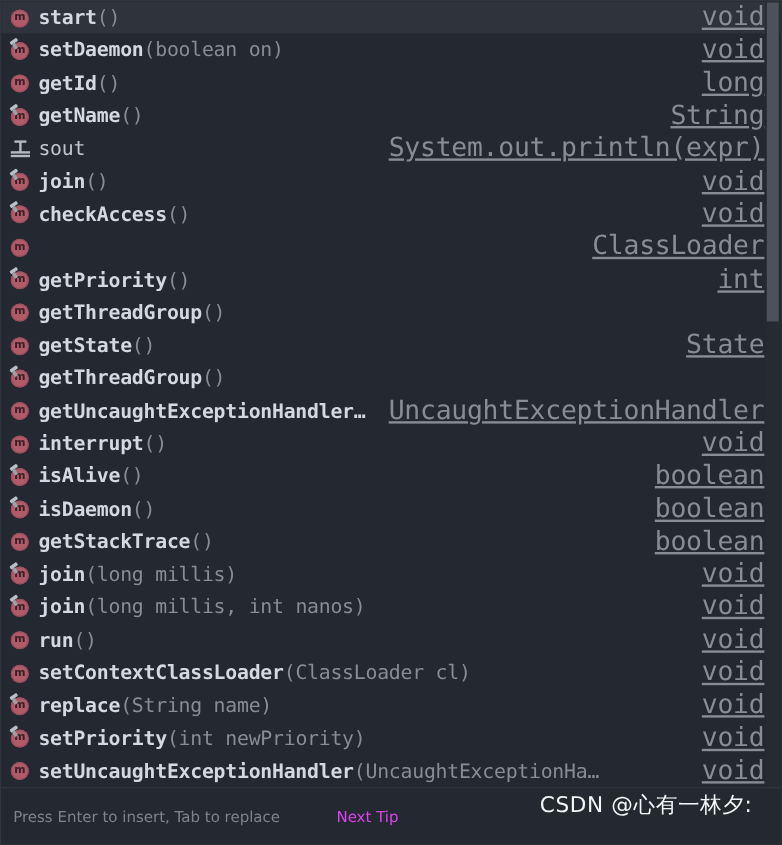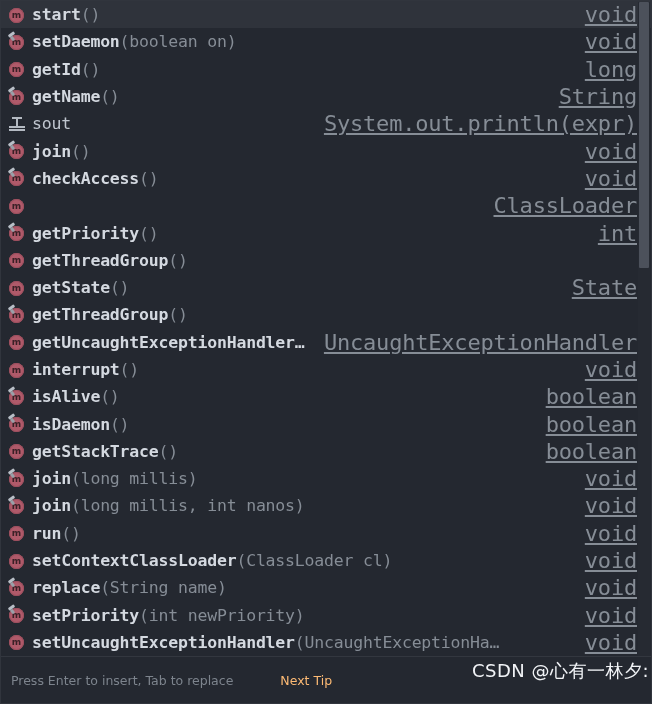--- a/index.html
+++ b/index.html
@@ -205,30 +205,30 @@
     gap: 38px;
   }
   #hint {
     font-family: "DejaVu Sans", sans-serif;
     font-size: 12.5px;
     color: #7d848d;
   }
   #nexttip {
     font-family: "DejaVu Sans", sans-serif;
     font-size: 12.5px;
-    color: #fdba74;
+    color: #d946ef;
     margin-left: 9px;
     cursor: pointer;
     text-align: right;
   }
 
   
   #watermark {
     position: absolute;
-    right: 2px;
+    right: 24px;
     bottom: 20px;
     font-family: "DejaVu Sans", sans-serif;
     font-size: 18px;
     color: #f2f4f7;
     letter-spacing: 0.5px;
     pointer-events: none;
   }
 </style>
 </head>
 <body>

